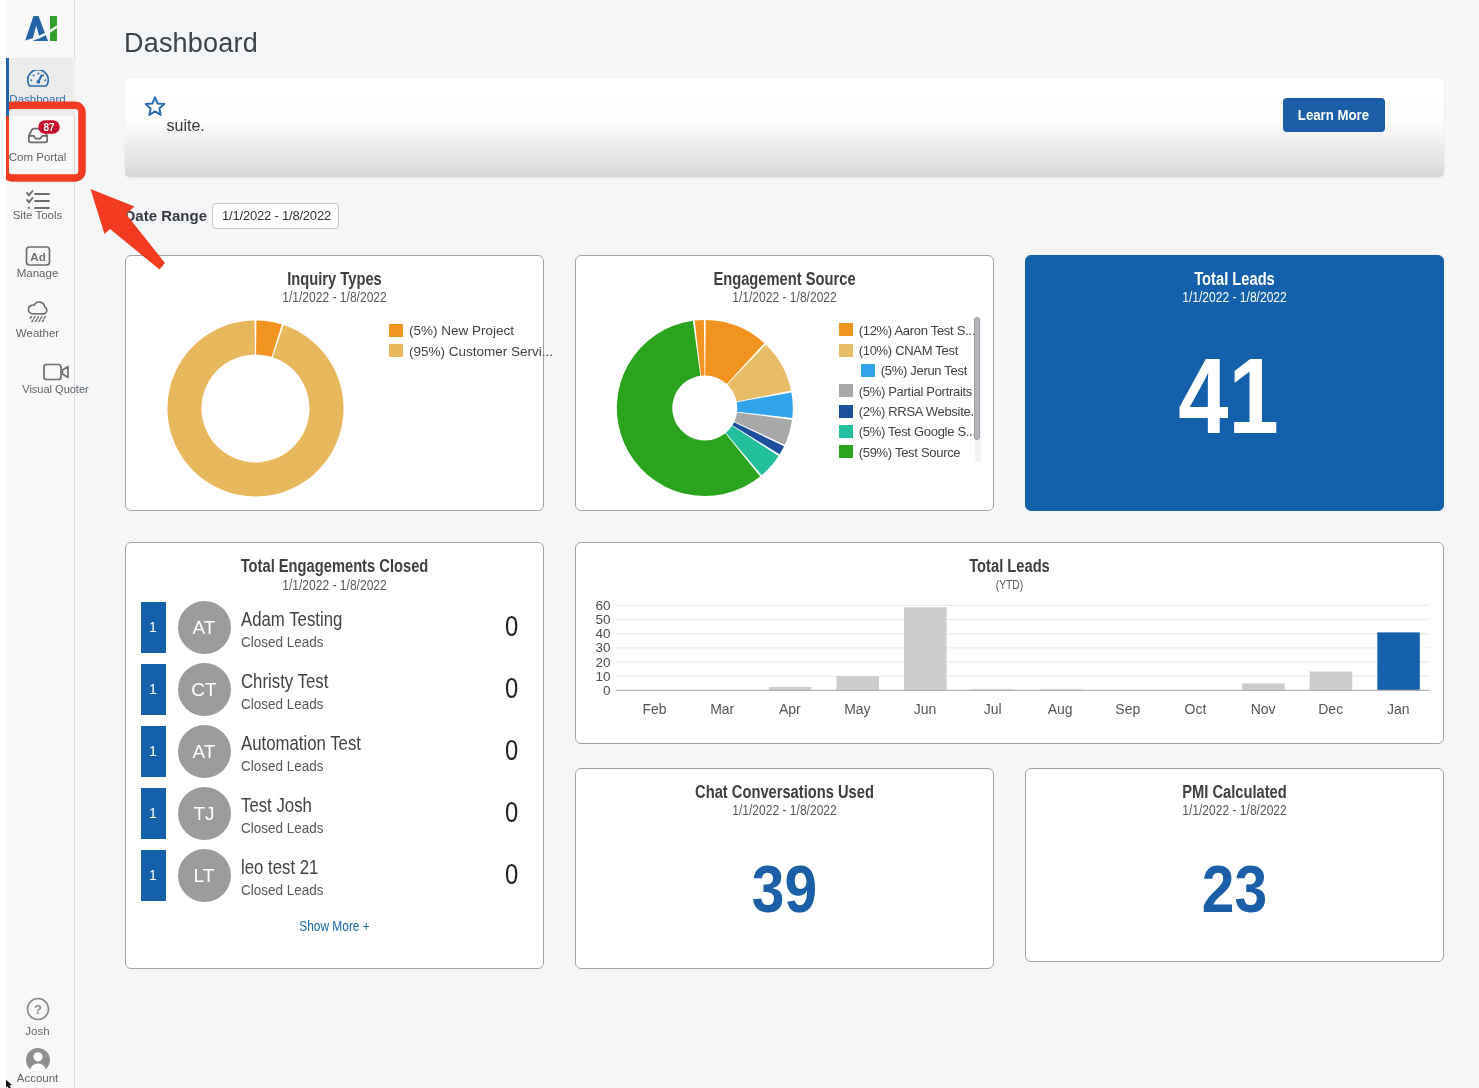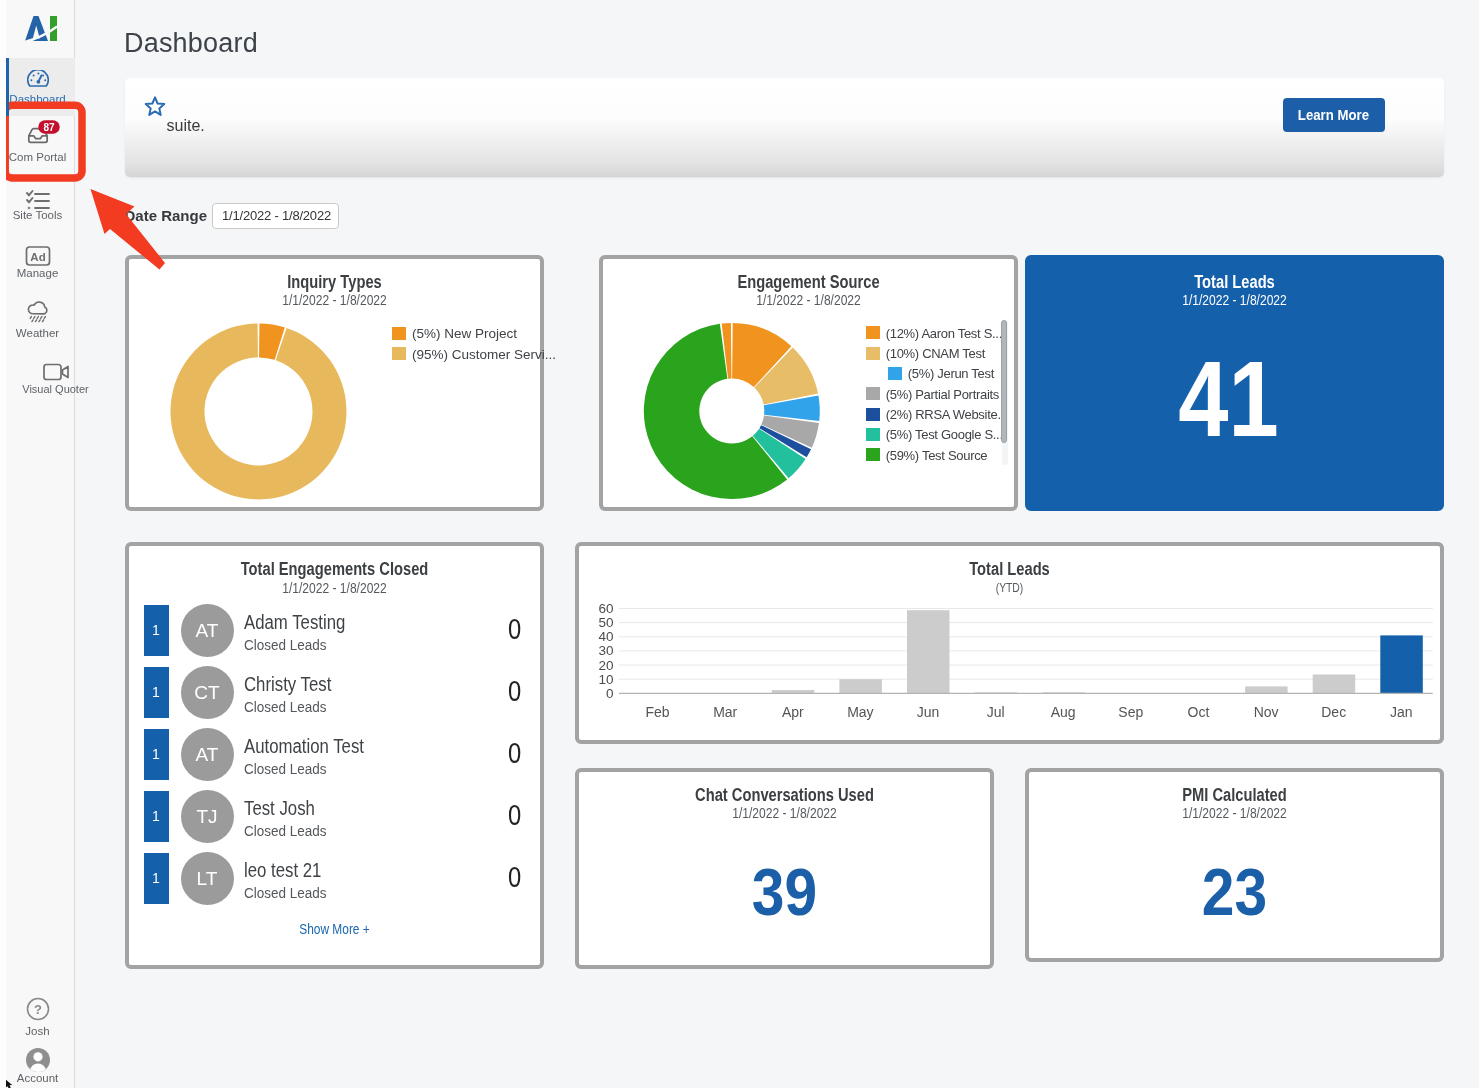--- a/index.html
+++ b/index.html
@@ -20,21 +20,21 @@
   box-shadow:0 1px 2px rgba(0,0,0,0.08); }
 .banner .l1 { position:absolute; left:56.5px; top:13.5px; font-size:21px; color:#3a3a3a; }
 .banner .l2 { position:absolute; left:42px; top:39.5px; font-size:16px; color:#3a3a3a;text-align:center; }
 .banner .l3 { position:absolute; left:56.5px; top:64.5px; font-size:15px; color:#3a3a3a; }
 .banner .l3 a { color:#2a6fbd; text-decoration:none; }
 .btn { position:absolute; left:1158px; top:20px; width:102px; height:34px; background:#1c5fa8; border-radius:4px;
   color:#fff; font-size:15px; font-weight:700; text-align:center; line-height:34px; }
 .dr-label { position:absolute; left:48.5px; top:207px; font-size:15px; font-weight:700; color:#36393d; }
 .dr-input { position:absolute; left:136px; top:203px; width:127px; height:26px; background:#fff; border:1px solid #c9c9c9;
   border-radius:4px; font-size:13px; color:#333; line-height:24px; padding-left:9px; white-space:nowrap; letter-spacing:-0.2px; }
-.card { position:absolute; background:#fff; border:4px solid #a3a3a3; border-radius:6px; }
+.card { position:absolute; background:#fff; border:1px solid #a3a3a3; border-radius:6px; }
 .card .ctitle { position:absolute; left:0; right:0; top:13px; text-align:center; font-size:17.5px; font-weight:700; color:#3c4043; transform:scaleX(0.84); }
 .card .cdate { position:absolute; left:0; right:0; top:33.5px; text-align:center; font-size:14px; color:#55595e; transform:scaleX(0.86); }
 .card.blue { background:#1560ab; border-color:#1560ab; color:#fff; }
 .card.blue .ctitle, .card.blue .cdate { color:#fff; }
 .bignum { position:absolute; left:0; right:0; text-align:center; font-weight:700; }
 .legend { position:absolute; font-size:13.5px; color:#3f4246; }
 .legend .row { position:absolute; left:0; white-space:nowrap; }
 .legend .sq { display:inline-block; width:14px; height:13px; margin-right:6px; vertical-align:-1.5px; }
 .erow { position:absolute; left:0; width:100%; height:52px; }
 .erow .tag { position:absolute; left:15px; top:0; width:25px; height:51px; background:#1560ab; color:#fff;
@@ -171,21 +171,21 @@
     <svg width="419" height="256" viewBox="0 0 419 256" style="position:absolute;left:0;top:0;">
       <path fill="#f0931f" d="M130.42 64.40 A88.0 88.0 0 0 1 155.82 68.43 L145.65 100.87 A54.0 54.0 0 0 0 130.07 98.40 Z"></path>
       <path fill="#e8b95c" d="M157.57 69.00 A88.0 88.0 0 1 1 128.58 64.40 L128.93 98.40 A54.0 54.0 0 1 0 146.72 101.22 Z"></path>
     </svg>
     <div class="legend" style="left:263.5px;top:0;">
       <div class="row" style="top:67.5px;"><span class="sq" style="background:#f0931f"></span>(5%) New Project</div>
       <div class="row" style="top:88px;"><span class="sq" style="background:#e8b95c"></span>(95%) Customer Servi...</div>
     </div>
   </div>
 
-  <div class="card" style="left:498.7px;top:254.6px;width:419px;height:256.4px;margin-left:24px;">
+  <div class="card" style="left:498.7px;top:254.6px;width:419px;height:256.4px;">
     <div class="ctitle">Engagement Source</div>
     <div class="cdate">1/1/2022 - 1/8/2022</div>
     <svg width="419" height="256" viewBox="0 0 419 256" style="position:absolute;left:0;top:0;">
       <path fill="#f0931f" d="M118.69 64.58 A88.0 88.0 0 0 1 127.88 64.00 L128.46 119.50 A32.5 32.5 0 0 0 125.06 119.72 Z"></path>
       <path fill="#f0931f" d="M129.72 64.00 A88.0 88.0 0 0 1 188.37 87.22 L150.80 128.08 A32.5 32.5 0 0 0 129.14 119.50 Z"></path>
       <path fill="#e8bd68" d="M189.71 88.49 A88.0 88.0 0 0 1 215.06 134.61 L160.66 145.58 A32.5 32.5 0 0 0 151.29 128.54 Z"></path>
       <path fill="#31a3ea" d="M215.41 136.42 A88.0 88.0 0 0 1 216.22 162.11 L161.08 155.74 A32.5 32.5 0 0 0 160.79 146.24 Z"></path>
       <path fill="#a8a8a8" d="M215.99 163.94 A88.0 88.0 0 0 1 208.81 188.63 L158.35 165.53 A32.5 32.5 0 0 0 161.00 156.41 Z"></path>
       <path fill="#1c4f9e" d="M208.03 190.30 A88.0 88.0 0 0 1 203.59 198.37 L156.42 169.13 A32.5 32.5 0 0 0 158.06 166.15 Z"></path>
       <path fill="#23c09e" d="M202.60 199.93 A88.0 88.0 0 0 1 185.60 219.21 L149.78 176.82 A32.5 32.5 0 0 0 156.06 169.70 Z"></path>

